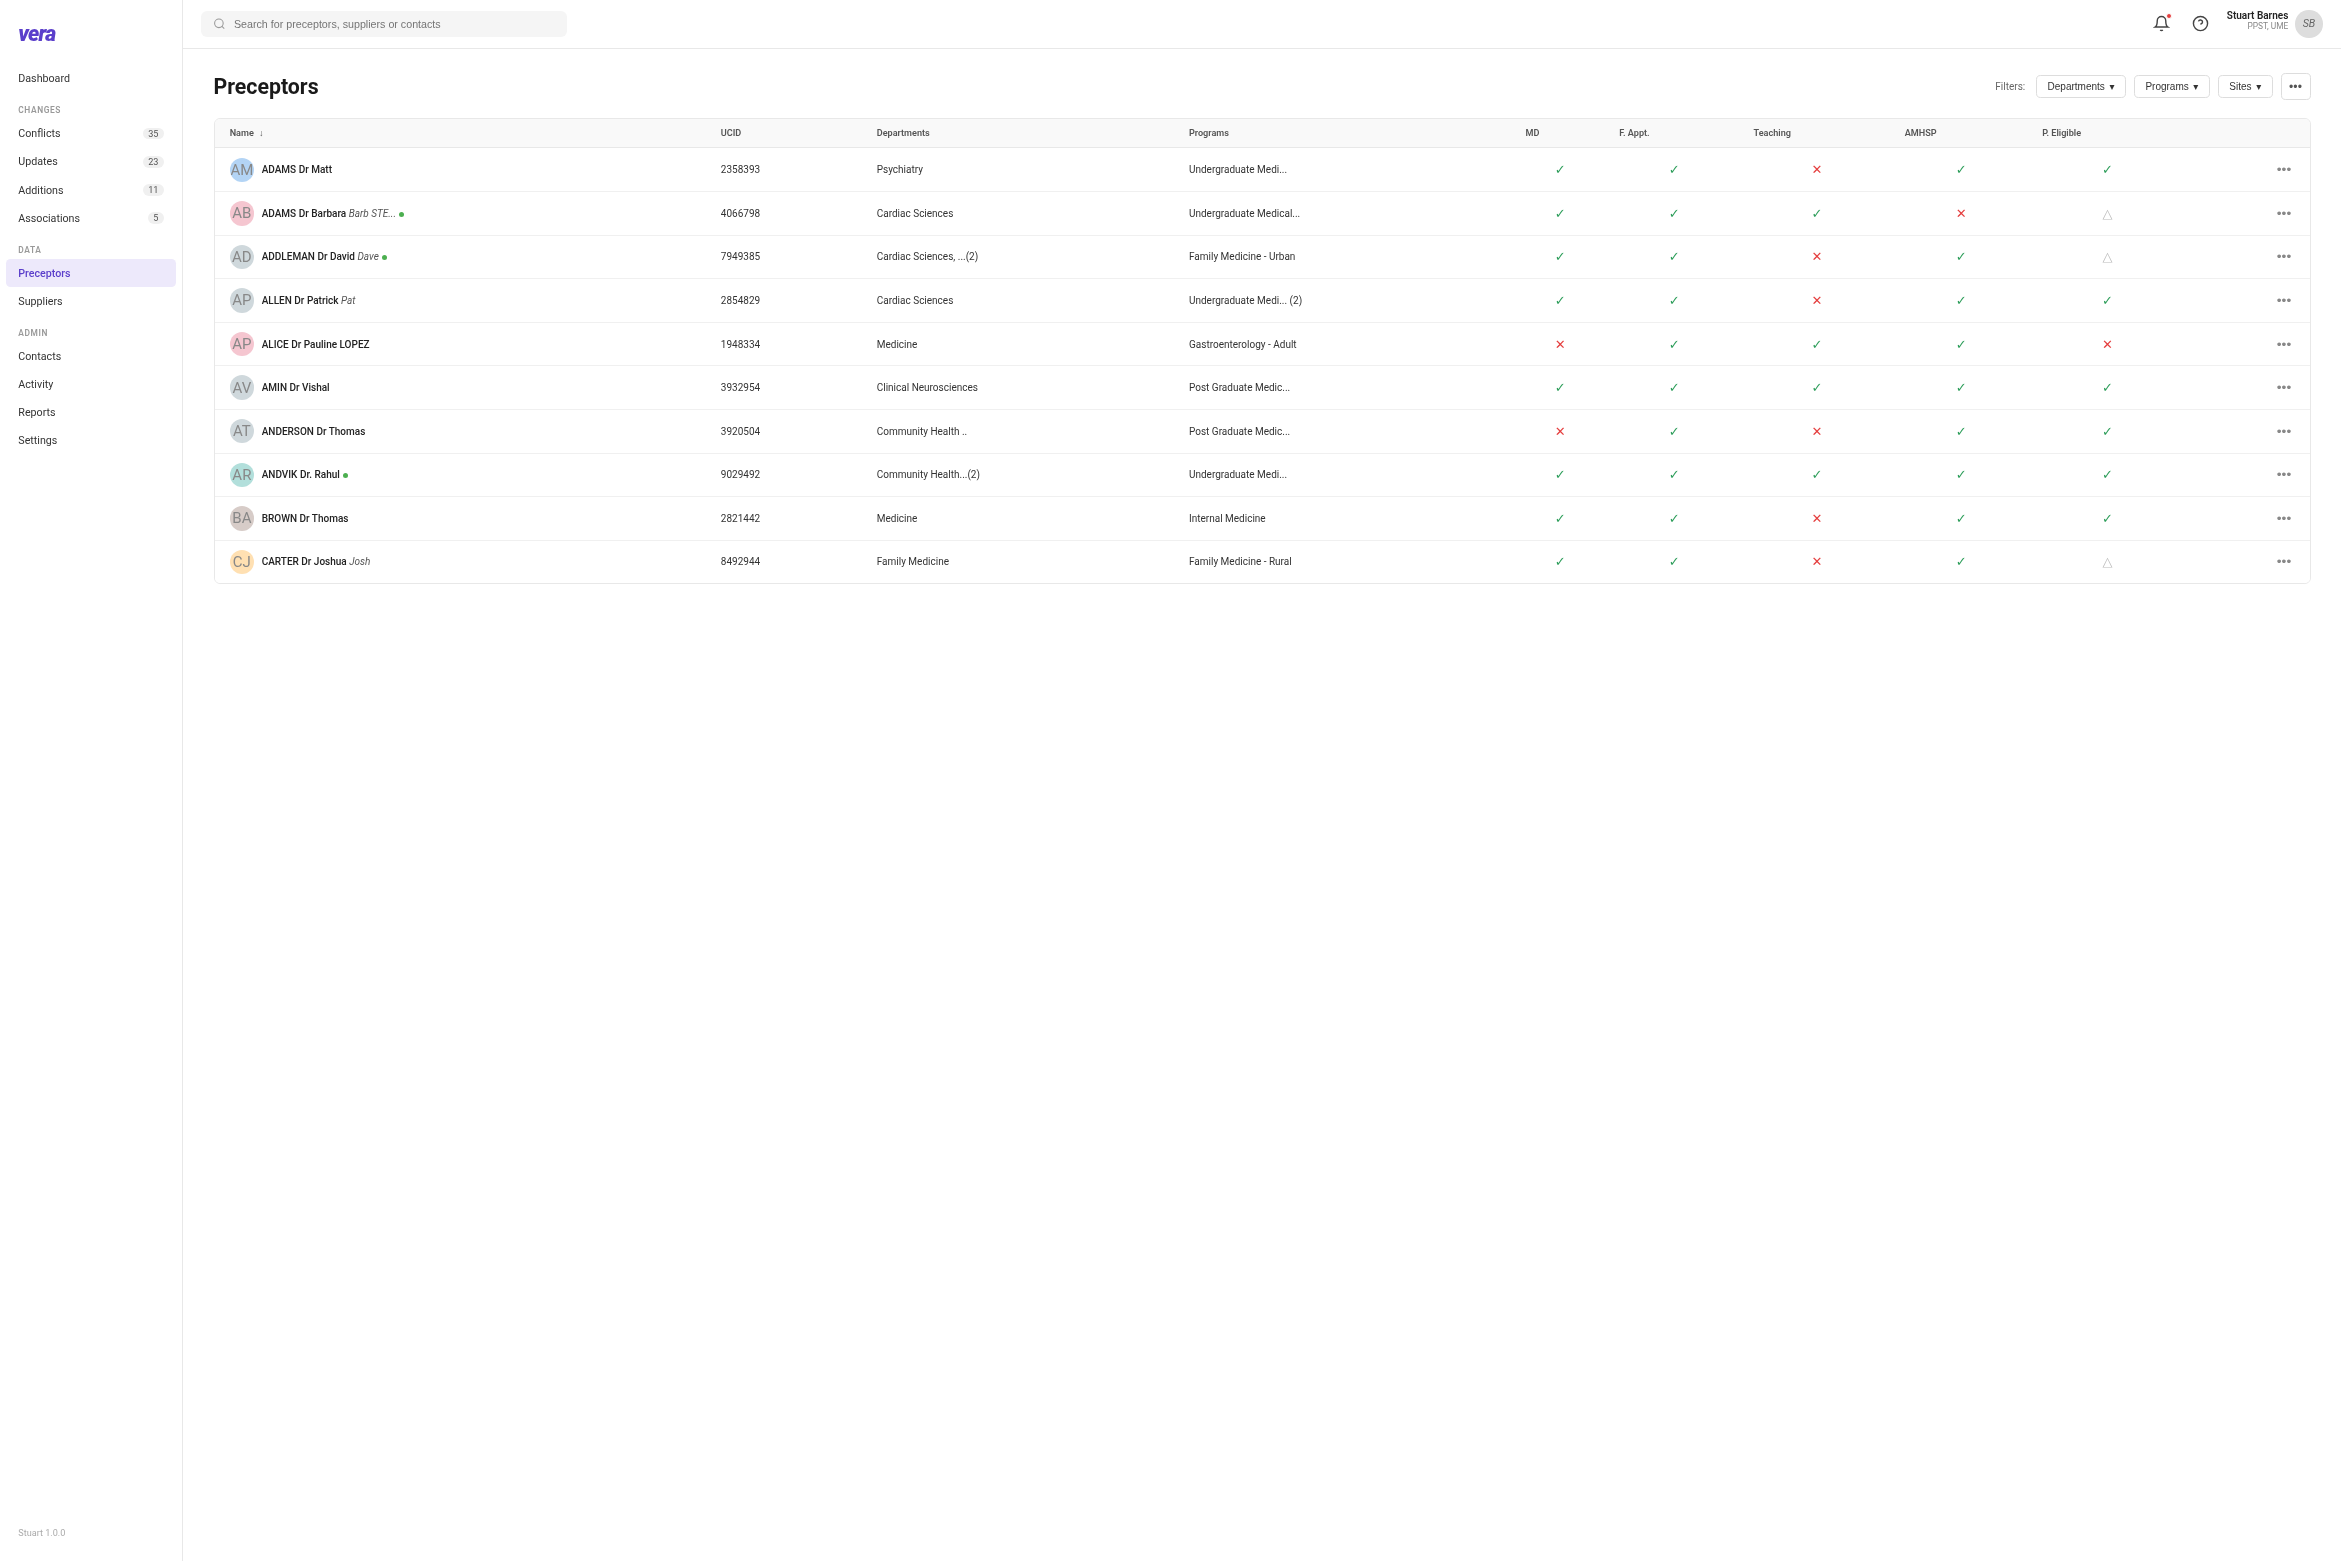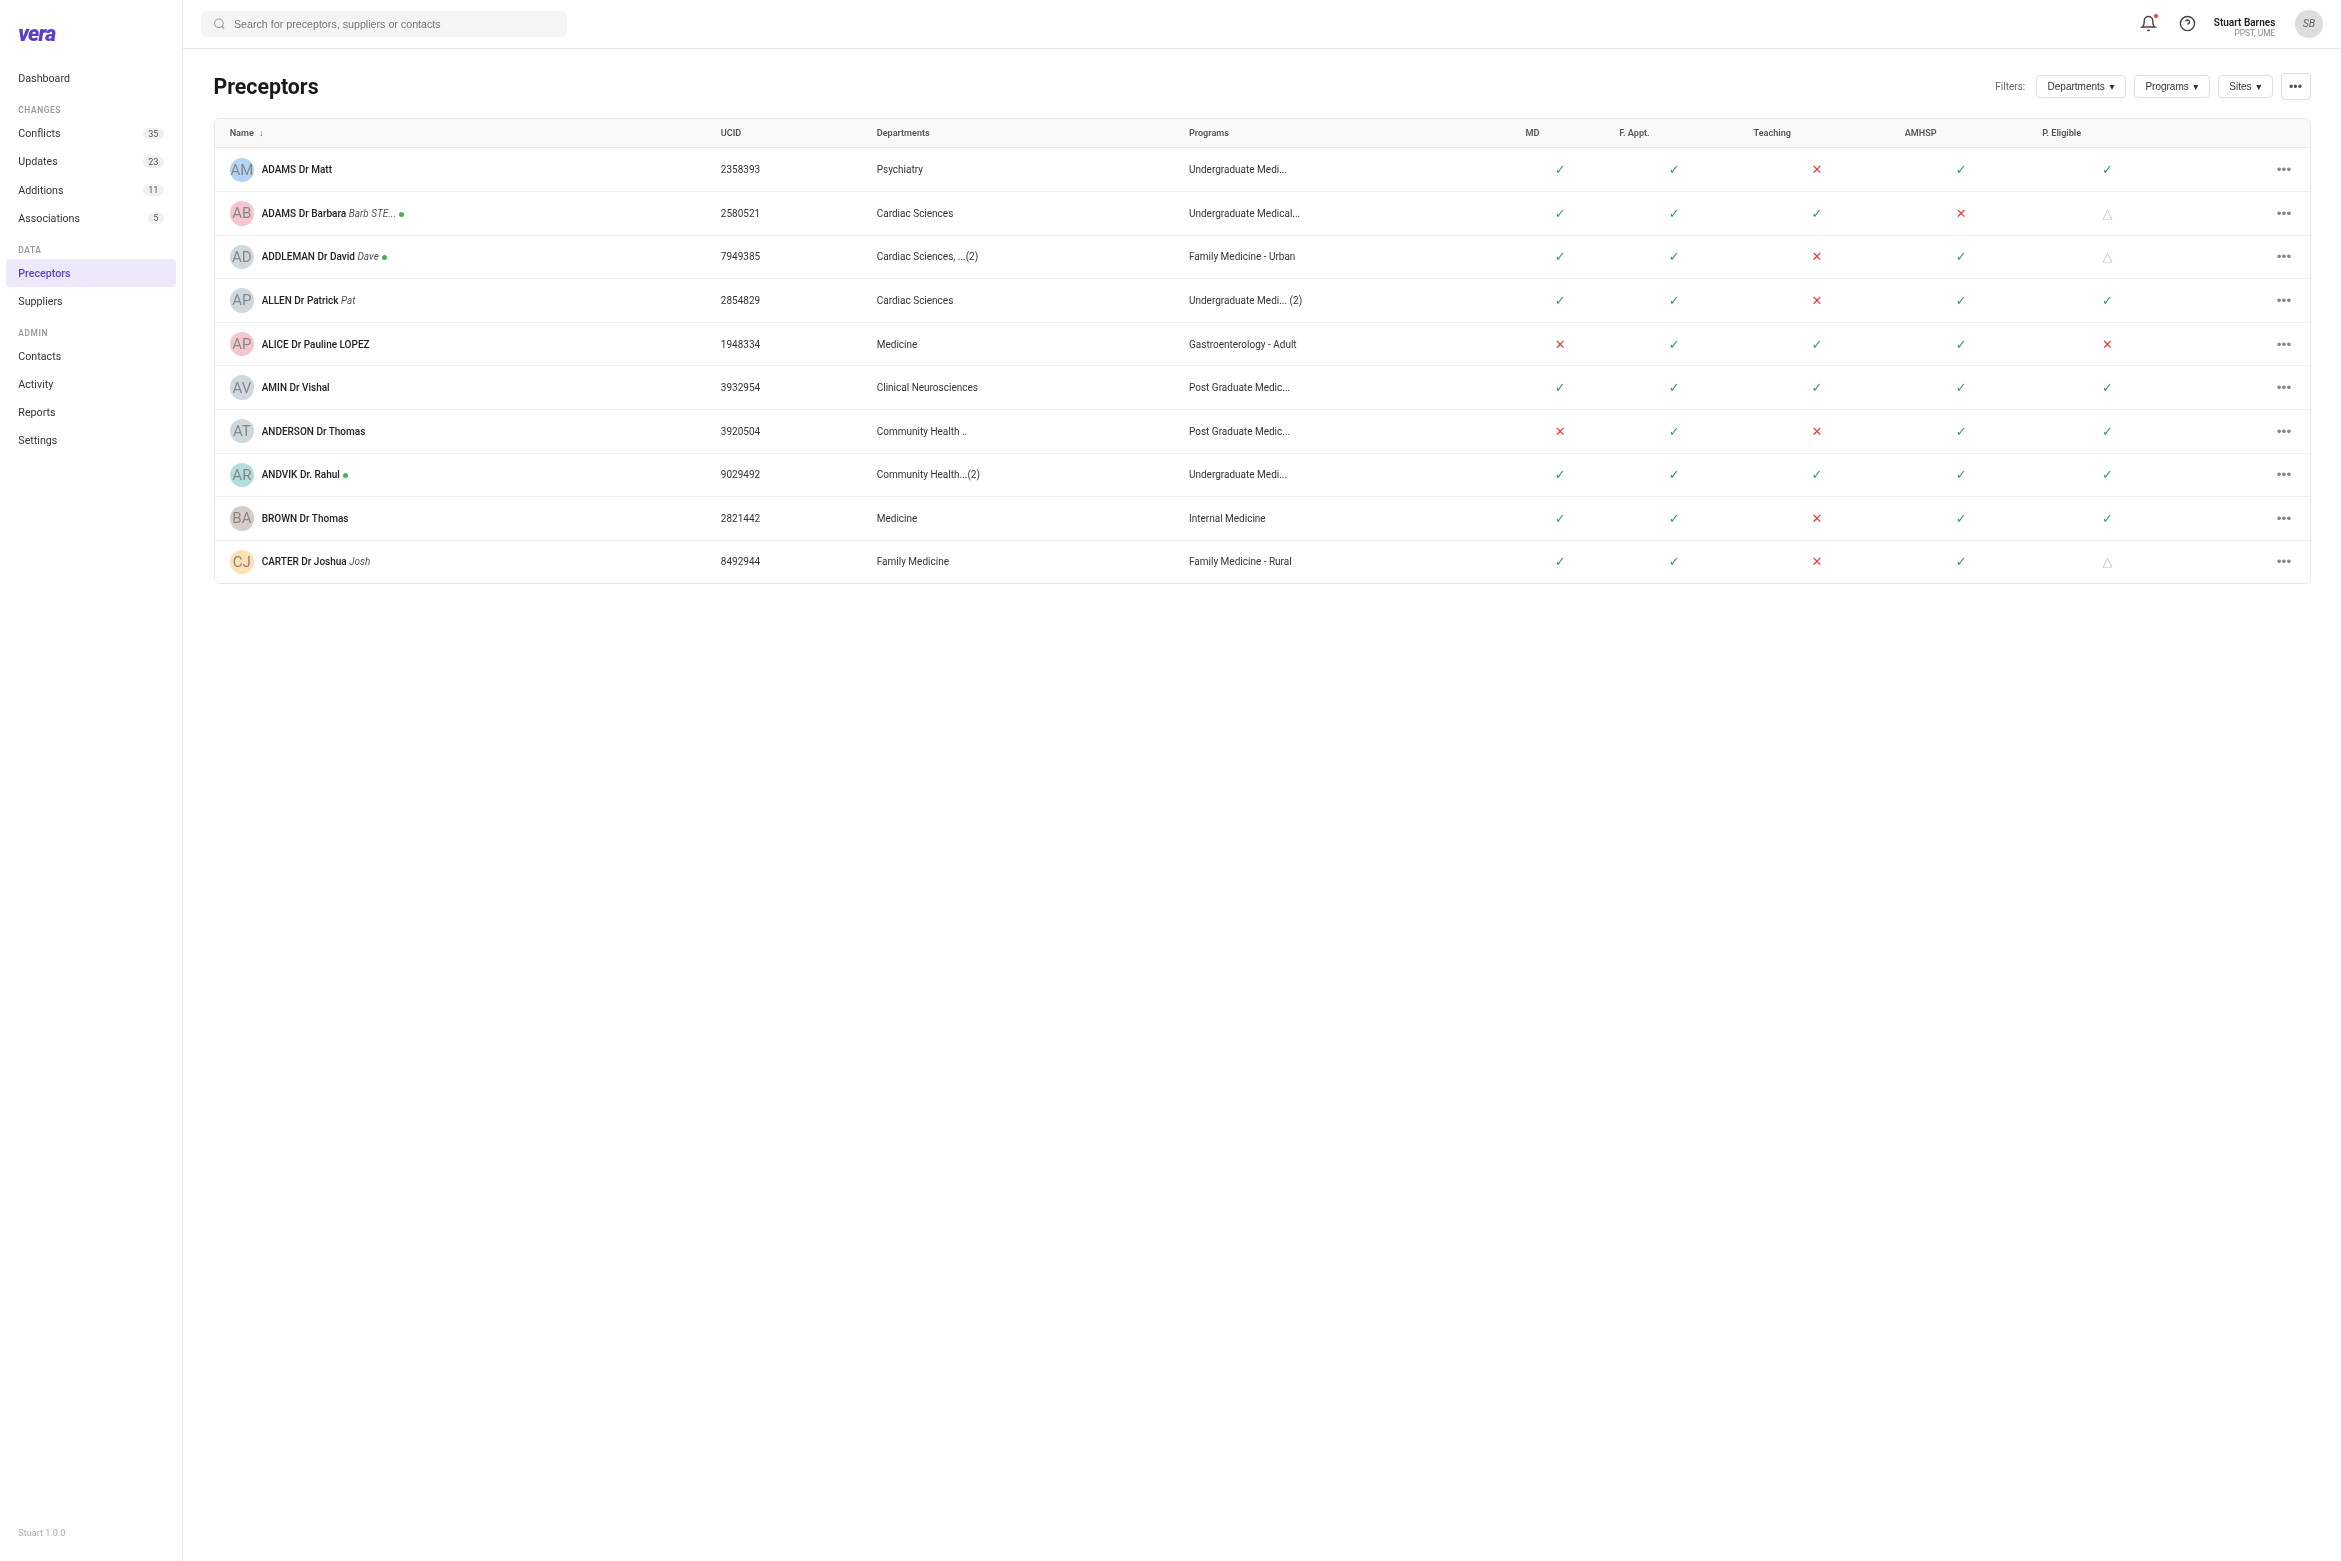--- a/index.html
+++ b/index.html
@@ -120,22 +120,22 @@
       top: 3px;
       right: 3px;
       width: 6.1px;
       height: 6.1px;
       background: #e53e3e;
       border-radius: 50%;
       border: 1.5px solid #fff;
     }
     .user-info {
       display: flex;
-      align-items: flex-end;
-      gap: 20px;
+      align-items: flex-start;
+      gap: 7px;
       cursor: pointer;
     }
     .user-text { text-align: right; }
     .user-name { font-size: 10px; font-weight: 600; color: #222; }
     .user-role { font-size: 8.4px; color: #888; }
     .user-avatar {
       width: 27.4px;
       height: 27.4px;
       border-radius: 50%;
       background: #ddd;
@@ -453,21 +453,21 @@
         <button class="more-options-btn">•••</button>
       </td>
     </tr>
             <tr>
       <td>
         <div class="name-cell">
           <div class="avatar-small av-pink">AB</div>
           <span class="name-text">ADAMS Dr Barbara <span class="name-italic">Barb STE...</span><span class="online-dot"></span></span>
         </div>
       </td>
-      <td>2580521</td>
+      <td>4066798</td>
       <td>Cardiac Sciences</td>
       <td>Undergraduate Medical...</td>
       <td style="text-align:center"><span class="check-green">✓</span></td>
       <td style="text-align:center"><span class="check-green">✓</span></td>
       <td style="text-align:center"><span class="check-green">✓</span></td>
       <td style="text-align:center"><span class="cross-red">✕</span></td>
       <td style="text-align:center"><span class="triangle-grey">△</span></td>
       <td style="text-align:right">
         <button class="more-options-btn">•••</button>
       </td>

